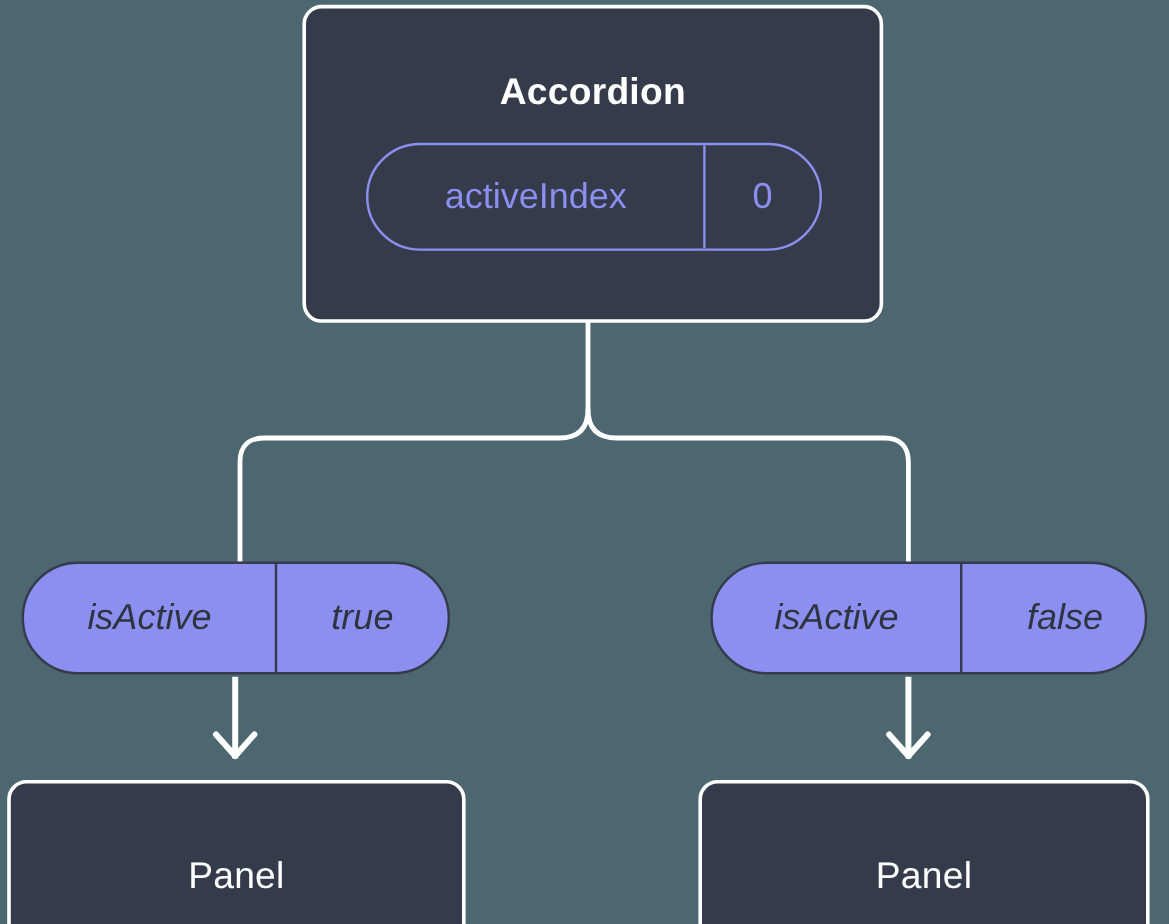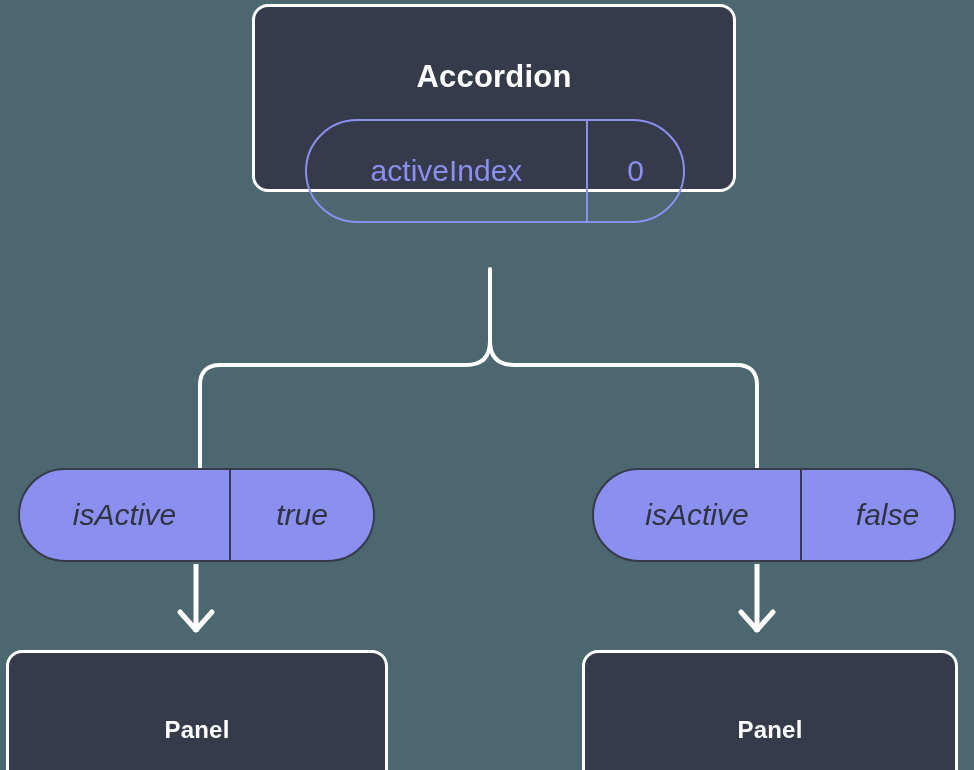--- a/index.html
+++ b/index.html
@@ -34,21 +34,21 @@
     position: absolute;
     background: #353b4a;
     border: 3px solid #ffffff;
     border-radius: 16px;
     box-sizing: border-box;
   }
   #accordion-box {
     left: 252px;
     top: 4px;
     width: 484px;
-    height: 188px;
+    height: 265px;
   }
   .panel-box {
     height: 160px;
     border-radius: 16px;
     display: flex;
     align-items: center;
     justify-content: center;
   }
   #panel-left {
     left: 6px;
@@ -68,22 +68,22 @@
     text-align: center;
     color: #ffffff;
     font-size: 31px;
     font-weight: 600;
     letter-spacing: 0.2px;
   }
   #accordion-title { top: 52px; }
 
   .panel-label {
     color: #ffffff;
-    font-size: 24px;
-    font-weight: 700;
+    font-size: 31px;
+    font-weight: 400;
     letter-spacing: 0.2px;
   }
 
   
   .pill {
     position: absolute;
     display: flex;
     align-items: stretch;
     box-sizing: border-box;
     overflow: hidden;
@@ -94,21 +94,21 @@
     justify-content: center;
     box-sizing: border-box;
     white-space: nowrap;
   }
 
   
   #pill-activeindex {
     left: 305px;
     top: 119px;
     width: 380px;
-    height: 104px;
+    height: 90px;
     border: 2px solid #8b8ff0;
     border-radius: 52px;
     background: transparent;
   }
   #pill-activeindex .pill-key {
     width: 281px;
     color: #8b8ff0;
     font-size: 30px;
     border-right: 2px solid #8b8ff0;
   }

